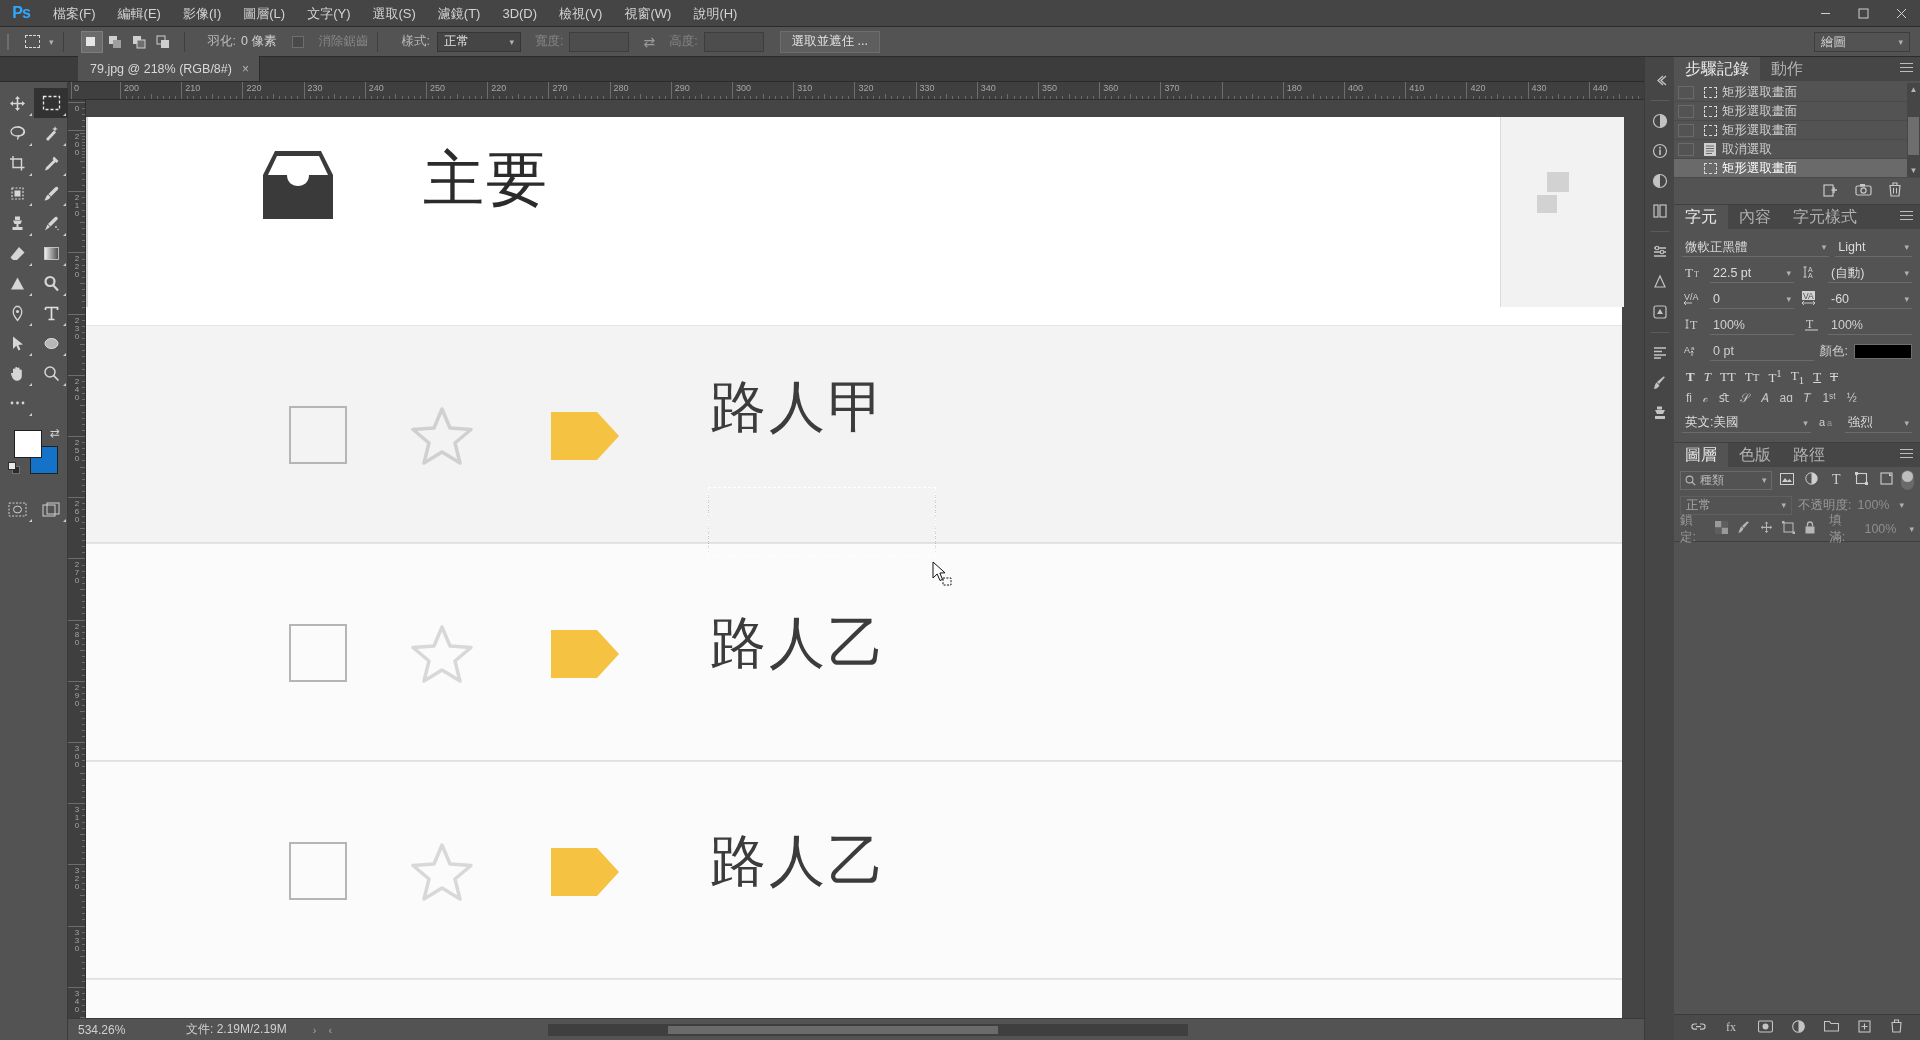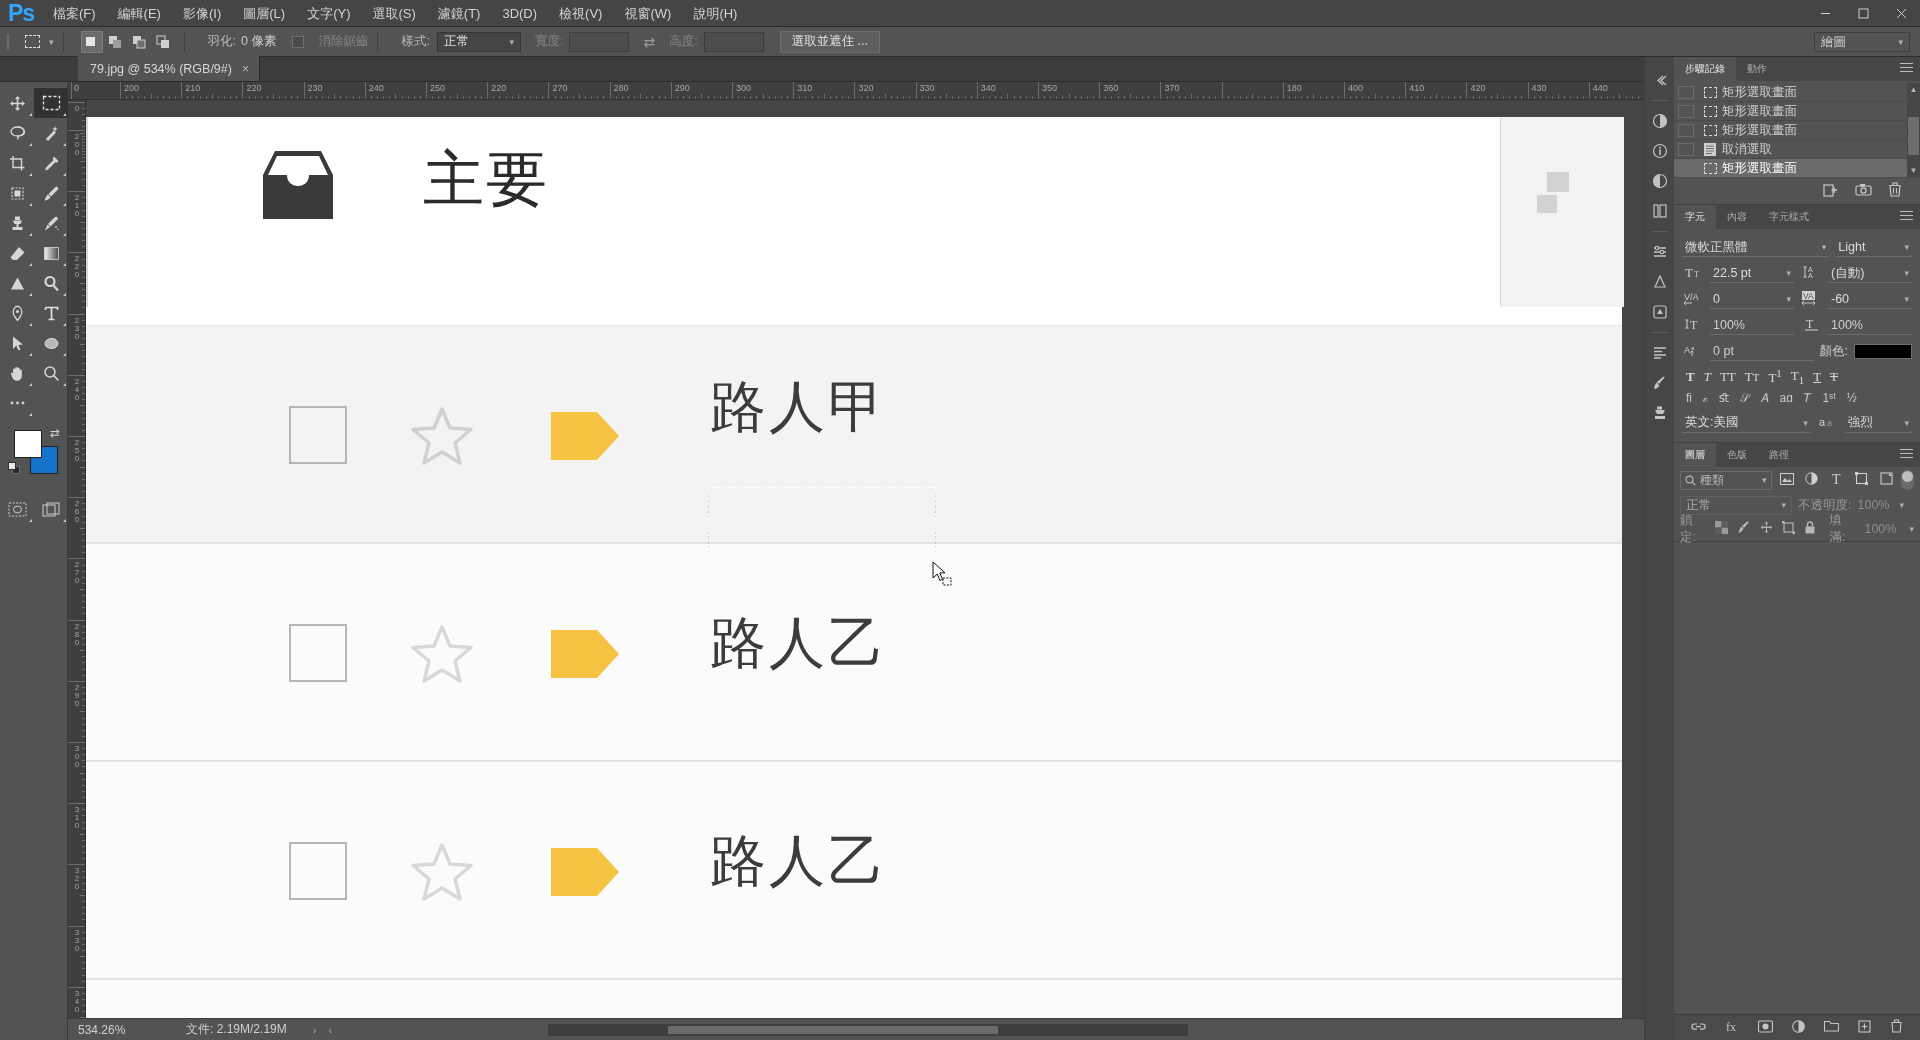--- a/index.html
+++ b/index.html
@@ -12,21 +12,21 @@
   .app { position:relative; width:1920px; height:1040px; }
 
   
   .menubar {
     position:absolute; left:0; top:0; width:1920px; height:27px;
     background:#454545; display:flex; align-items:center;
     border-bottom:1px solid #2b2b2b;
   }
   .ps-logo {
     width:42px; height:27px; display:flex; align-items:center; justify-content:center;
-    color:#31a8ff; font-weight:bold; font-size:23px; letter-spacing:-1px;
+    color:#31a8ff; font-weight:bold; font-size:16px; letter-spacing:-1px;
   }
   .menu-item {
     padding:0 11px; height:27px; line-height:27px; color:#d4d4d4; font-size:13px;
     white-space:nowrap; cursor:default;
   }
   .win-ctrl { position:absolute; right:0; top:0; height:27px; display:flex; }
   .win-btn {
     width:38px; height:27px; display:flex; align-items:center; justify-content:center;
     color:#d0d0d0; font-size:13px;
   }
@@ -229,21 +229,21 @@
   .rail-ic {
     width:30px; height:30px; display:flex; align-items:center; justify-content:center;
     color:#c3c3c3;
   }
   .rail-sep { width:18px; height:1px; background:#5b5b5b; margin:5px auto; }
 
   .dock { position:absolute; left:1674px; top:57px; width:246px; height:983px; background:#535353; }
   .panel { background:#535353; border-bottom:1px solid #3f3f3f; }
   .panel-tabs { display:flex; height:24px; background:#464646; align-items:stretch; position:relative; }
   .ptab {
-    padding:0 11px; display:flex; align-items:center; font-size:10px; color:#b0b0b0;
+    padding:0 11px; display:flex; align-items:center; font-size:16px; color:#b0b0b0;
   }
   .ptab.active { background:#535353; color:#e8e8e8; }
   .pmenu { position:absolute; right:7px; top:6px; width:13px; }
   .pmenu i { display:block; height:1px; background:#bcbcbc; margin-bottom:3px; }
 
   
   .hist-list { padding:2px 0 0 0; position:relative; }
   .hist-row {
     height:19px; display:flex; align-items:center; font-size:12.5px; color:#d2d2d2;
     padding-left:4px; border-bottom:1px solid #4a4a4a;
@@ -417,21 +417,21 @@
     <div class="ws-right">
       <div class="ws-sel">
         <span>繪圖</span>
         <span class="caret">▾</span>
       </div>
     </div>
   </div>
 
   <div class="tabbar">
     <div class="doctab">
-      <span>79.jpg @ 534% (RGB/9#)</span>
+      <span>79.jpg @ 218% (RGB/8#)</span>
       <span class="tab-x">×</span>
     </div>
   </div>
 
   <div class="toolbar">
     <div class="tb-grid">
 
       <div class="tb-cell">
         <svg width="17" height="17" viewBox="0 0 17 17">
             <path d="M8.5 1 L11 4 H9.3 V7.8 H13 V6 L16 8.5 L13 11 V9.3 H9.3 V13 H11 L8.5 16 L6 13 H7.7 V9.3 H4 V11 L1 8.5 L4 6 V7.8 H7.7 V4 H6 Z" fill="#d6d6d6"></path>

